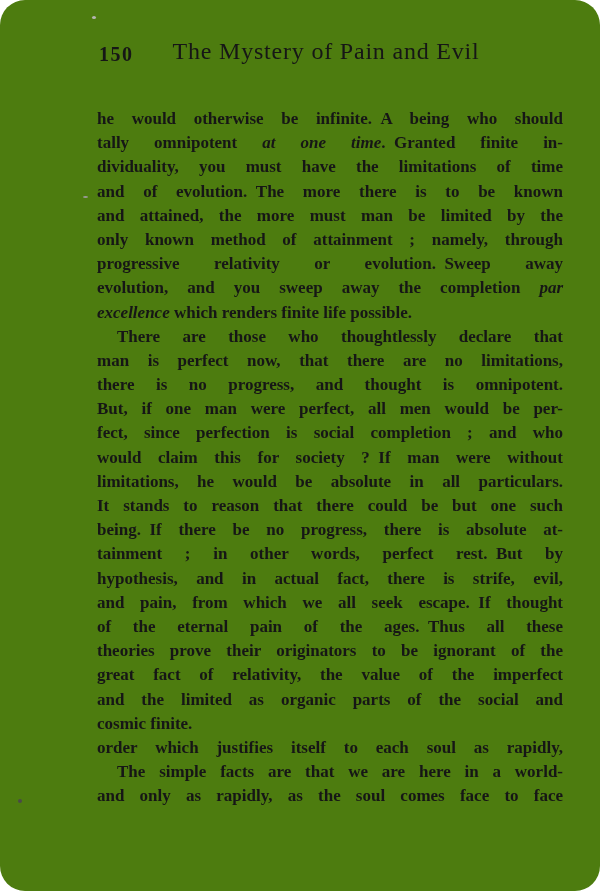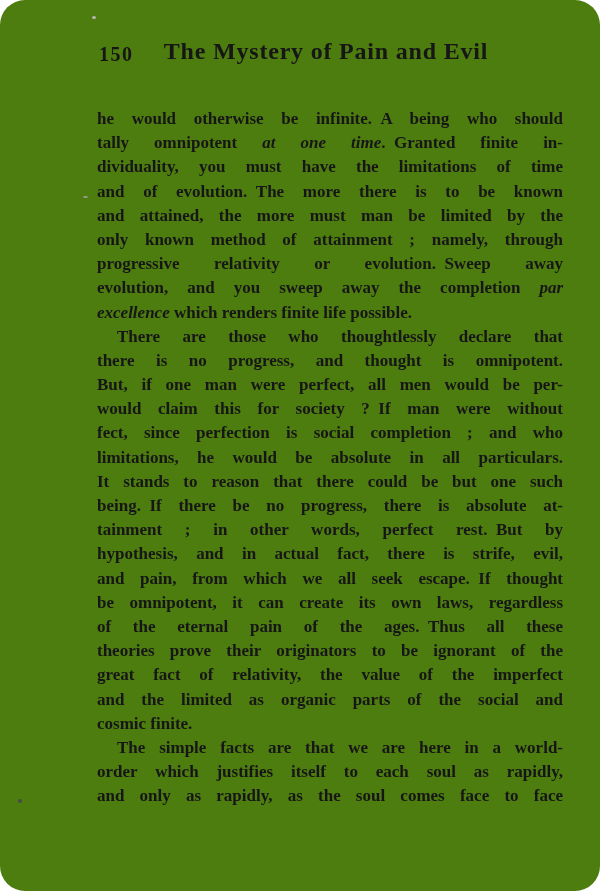--- a/index.html
+++ b/index.html
@@ -28,21 +28,21 @@
     position: absolute;
     left: 2px;
     top: 5px;
     font-size: 20px;
     font-weight: 600;
     letter-spacing: 1.5px;
   }
   .running-title {
     text-align: center;
     font-size: 24px;
-    font-weight: 700;
+    font-weight: 400;
     letter-spacing: 0.8px;
     padding-right: 8px;
   }
   .body-text {
     position: absolute;
     left: 97px;
     top: 107px;
     width: 466px;
   }
   .line {
@@ -81,33 +81,33 @@
       <div class="line"><span>he would otherwise be infinite. A being who should</span></div>
       <div class="line"><span>tally omnipotent </span><em>at one time</em><span>. Granted finite in-</span></div>
       <div class="line"><span>dividuality, you must have the limitations of time</span></div>
       <div class="line"><span>and of evolution. The more there is to be known</span></div>
       <div class="line"><span>and attained, the more must man be limited by the</span></div>
       <div class="line"><span>only known method of attainment ; namely, through</span></div>
       <div class="line"><span>progressive relativity or evolution. Sweep away</span></div>
       <div class="line"><span>evolution, and you sweep away the completion </span><em>par</em></div>
       <div class="line ragged"><em>excellence</em><span> which renders finite life possible.</span></div>
       <div class="line indent"><span>There are those who thoughtlessly declare that</span></div>
+      <div class="line"><span>man is perfect now, that there are no limitations,</span></div>
       <div class="line"><span>there is no progress, and thought is omnipotent.</span></div>
       <div class="line"><span>But, if one man were perfect, all men would be per-</span></div>
+      <div class="line"><span>fect, since perfection is social completion ; and who</span></div>
       <div class="line"><span>would claim this for society ? If man were without</span></div>
-      <div class="line"><span>fect, since perfection is social completion ; and who</span></div>
       <div class="line"><span>limitations, he would be absolute in all particulars.</span></div>
       <div class="line"><span>It stands to reason that there could be but one such</span></div>
       <div class="line"><span>being. If there be no progress, there is absolute at-</span></div>
       <div class="line"><span>tainment ; in other words, perfect rest. But by</span></div>
       <div class="line"><span>hypothesis, and in actual fact, there is strife, evil,</span></div>
       <div class="line"><span>and pain, from which we all seek escape. If thought</span></div>
-      <div class="line"><span>be omnipotent, it can create its own laws, regardless</span></div>
       <div class="line"><span>of the eternal pain of the ages. Thus all these</span></div>
       <div class="line"><span>theories prove their originators to be ignorant of the</span></div>
       <div class="line"><span>great fact of relativity, the value of the imperfect</span></div>
       <div class="line"><span>and the limited as organic parts of the social and</span></div>
       <div class="line ragged"><span>cosmic finite.</span></div>
+      <div class="line"><span>order which justifies itself to each soul as rapidly,</span></div>
       <div class="line indent"><span>The simple facts are that we are here in a world-</span></div>
-      <div class="line"><span>order which justifies itself to each soul as rapidly,</span></div>
       <div class="line"><span>and only as rapidly, as the soul comes face to face</span></div>
     </div>
 </div>
 
 </body></html>

